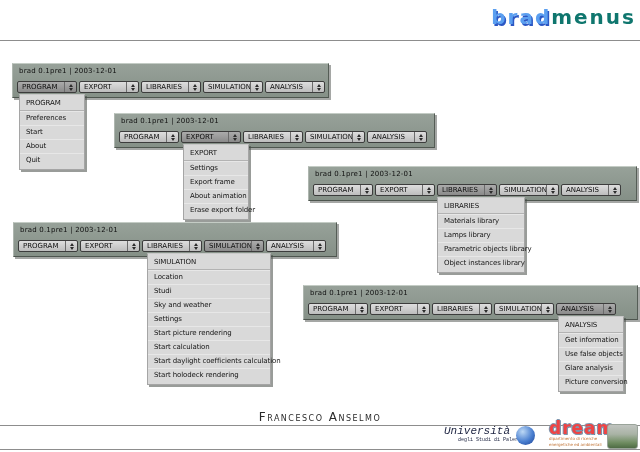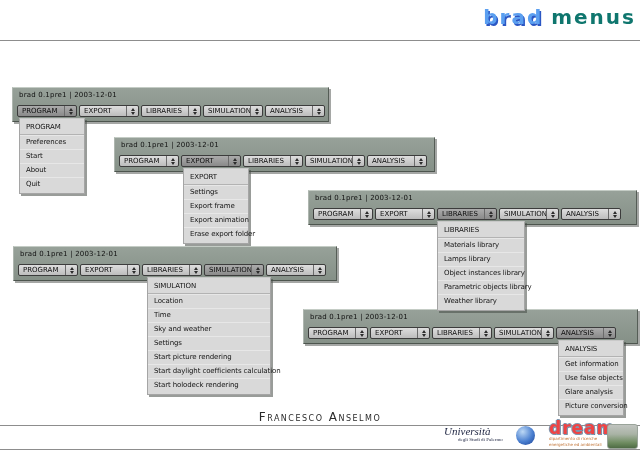--- a/index.html
+++ b/index.html
@@ -2,35 +2,34 @@
 <html><head>
 <meta charset="utf-8">
 <style>
   html,body{margin:0;padding:0;}
   body{
     width:640px;height:452px;position:relative;background:#ffffff;
     font-family:"DejaVu Sans", sans-serif;overflow:hidden;
   }
   
   .page-title{position:absolute;top:5px;right:4px;font-size:20px;font-weight:bold;letter-spacing:2px;white-space:nowrap;}
-  .brand{color:#5b9ff0;text-shadow:1.5px 1.5px 0 #2b57c4;margin-right:8px;}
+  .brand{color:#5b9ff0;text-shadow:1.5px 1.5px 0 #2b57c4;}
   .title-rest{color:#0f766e;}
   .rule{position:absolute;left:0;width:640px;height:0;border-top:1px solid #8d8d8d;}
   .rule-top{top:40px;}
   .rule-bottom{top:425px;}
   .rule-edge{top:449px;}
 
   
   .menubar{
     position:absolute;height:33px;
     background:linear-gradient(#97a199,#859087);
     border-top:1px solid #c4ccc5;border-left:1px solid #aeb6af;
     border-right:1px solid #555d56;border-bottom:1px solid #4d554e;
     box-shadow:2px 2px 0 rgba(55,60,55,.45);
-    margin-top:24px;
   }
   .bar-title{position:absolute;left:6px;top:3px;font-size:7px;color:#101010;letter-spacing:.2px;white-space:nowrap;}
   .menu-btn{
     position:absolute;top:17px;height:12px;width:60px;box-sizing:border-box;
     background:linear-gradient(#dedede,#bdbdbd);
     border:1px solid #3c3c3c;border-radius:2px;
     font-size:7px;color:#0d0d0d;line-height:10px;padding-left:4px;
     white-space:nowrap;overflow:hidden;
   }
   .menu-btn.sel{background:linear-gradient(#abaBab,#8a8a8a);}
@@ -45,21 +44,21 @@
     border:1px solid #a5a5a5;border-top:1px solid #c9c9c9;
     box-shadow:2px 2px 0 rgba(70,74,70,.55);
   }
   .dd-item{height:13px;line-height:13px;font-size:7px;letter-spacing:-.1px;color:#141414;padding-left:6px;white-space:nowrap;}
   .dd-item + .dd-item{border-top:1px solid #e7e7e7;}
   .dd-item.head{border-bottom:1px solid #b3b3b3;}
 
   
   .author{position:absolute;left:0;top:410px;width:640px;text-align:center;
     font-size:12px;font-variant:small-caps;letter-spacing:1.5px;color:#2a2a2a;}
-  .uni{position:absolute;left:444px;top:426px;width:78px;color:#1c2340;font-family:Liberation Serif, serif;}
+  .uni{position:absolute;left:444px;top:426px;width:78px;color:#1c2340;font-family:Liberation Mono, monospace;}
   .uni-name{font-size:11px;font-style:italic;line-height:11px;}
   .uni-sub{font-size:5px;margin-left:14px;line-height:6px;white-space:nowrap;}
   .globe{position:absolute;left:516px;top:426px;width:19px;height:19px;border-radius:50%;
     background:radial-gradient(circle at 35% 30%, #bcd8f5, #4a7fd0 55%, #1a3f91 100%);}
   .dream{position:absolute;left:549px;top:421px;width:56px;}
   .dream-name{font-size:17px;font-weight:bold;letter-spacing:1px;line-height:15px;color:#ef4444;
     text-shadow:1px 0 0 #8098b0,-1px 0 0 #8098b0,0 1px 0 #8098b0,0 -1px 0 #8098b0,1px 1px 0 #64809c;}
   .dream-sub{font-size:4px;line-height:4.5px;color:#c07030;white-space:nowrap;margin-top:1px;}
   .dream-bar{position:absolute;left:607px;top:424px;width:29px;height:23px;border-radius:3px;
     background:linear-gradient(#c0c4c0 0%,#a9b3a5 40%,#6d8b5f 78%,#4e6b44 100%);
@@ -123,21 +122,21 @@
         <i class="td"></i>
       </span></div>
   <div class="menu-btn" style="left:252px;"><span>ANALYSIS</span><span class="spin">
         <i class="tu"></i>
         <i class="td"></i>
       </span></div>
   <div class="dropdown" style="left:68px;top:30px;width:64px;">
     <div class="dd-item head">EXPORT</div>
     <div class="dd-item">Settings</div>
     <div class="dd-item">Export frame</div>
-    <div class="dd-item">Export animation</div>
+    <div class="dd-item">About animation</div>
     <div class="dd-item">Erase export folder</div>
   </div>
 </div>
 
 <div class="menubar" style="left:308px;top:166px;width:327px;">
   <div class="bar-title">brad 0.1pre1 | 2003-12-01</div>
   <div class="menu-btn" style="left:4px;"><span>PROGRAM</span><span class="spin">
         <i class="tu"></i>
         <i class="td"></i>
       </span></div>
@@ -154,23 +153,22 @@
         <i class="td"></i>
       </span></div>
   <div class="menu-btn" style="left:252px;"><span>ANALYSIS</span><span class="spin">
         <i class="tu"></i>
         <i class="td"></i>
       </span></div>
   <div class="dropdown" style="left:128px;top:30px;width:86px;">
     <div class="dd-item head">LIBRARIES</div>
     <div class="dd-item">Materials library</div>
     <div class="dd-item">Lamps library</div>
+    <div class="dd-item">Parametric objects library</div>
     <div class="dd-item">Object instances library</div>
-    <div class="dd-item">Parametric objects library</div>
-    <div class="dd-item">Weather library</div>
   </div>
 </div>
 
 <div class="menubar" style="left:13px;top:222px;width:322px;">
   <div class="bar-title">brad 0.1pre1 | 2003-12-01</div>
   <div class="menu-btn" style="left:4px;"><span>PROGRAM</span><span class="spin">
         <i class="tu"></i>
         <i class="td"></i>
       </span></div>
   <div class="menu-btn" style="left:66px;"><span>EXPORT</span><span class="spin">
@@ -185,24 +183,25 @@
         <i class="tu"></i>
         <i class="td"></i>
       </span></div>
   <div class="menu-btn" style="left:252px;"><span>ANALYSIS</span><span class="spin">
         <i class="tu"></i>
         <i class="td"></i>
       </span></div>
   <div class="dropdown" style="left:133px;top:30px;width:122px;">
     <div class="dd-item head">SIMULATION</div>
     <div class="dd-item">Location</div>
-    <div class="dd-item">Time</div>
+    <div class="dd-item">Studi</div>
     <div class="dd-item">Sky and weather</div>
     <div class="dd-item">Settings</div>
     <div class="dd-item">Start picture rendering</div>
+    <div class="dd-item">Start calculation</div>
     <div class="dd-item">Start daylight coefficients calculation</div>
     <div class="dd-item">Start holodeck rendering</div>
   </div>
 </div>
 
 <div class="menubar" style="left:303px;top:285px;width:333px;">
   <div class="bar-title">brad 0.1pre1 | 2003-12-01</div>
   <div class="menu-btn" style="left:4px;"><span>PROGRAM</span><span class="spin">
         <i class="tu"></i>
         <i class="td"></i>

